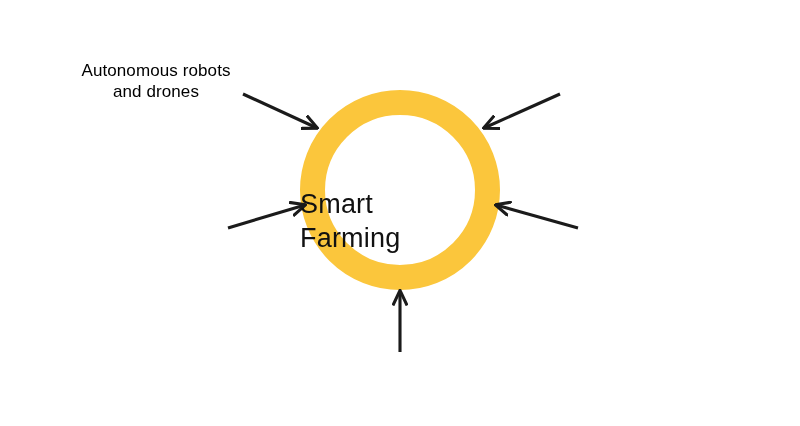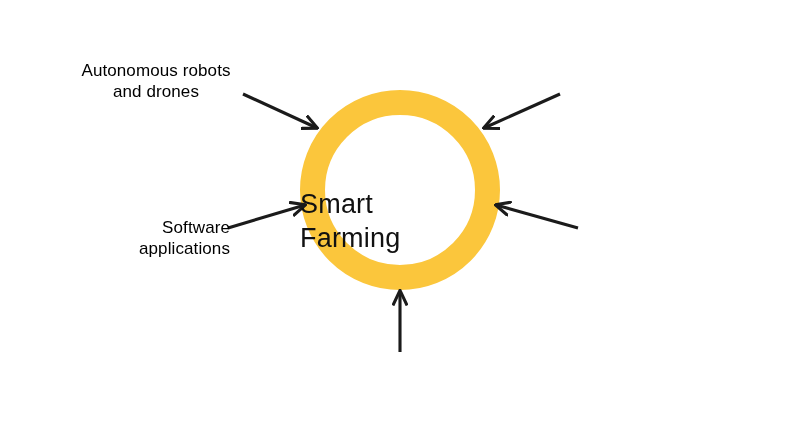--- a/index.html
+++ b/index.html
@@ -83,18 +83,16 @@
     <line x1="400" y1="352" x2="400" y2="291" stroke="#1b1b1b" stroke-width="3.1" stroke-linecap="butt" marker-end="url(#arrowhead)"></line>
   </svg>
 
   <div class="core-text">Smart
 Farming</div>
 
   <div class="label label-center" id="label-autonomous-robots">Autonomous robots
 and drones</div>
 
 
-  <div class="label label-right" id="label-software-apps">Software
-applications</div>
 
 
 
 </div>
 
 </body></html>

